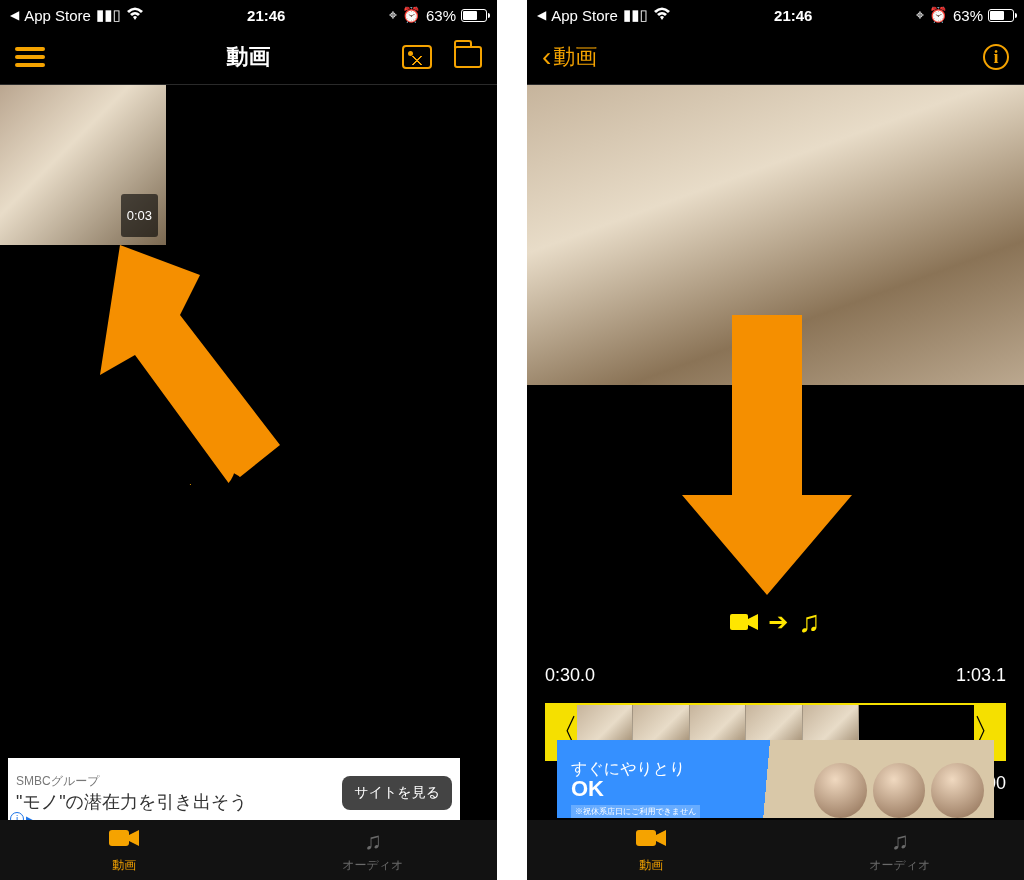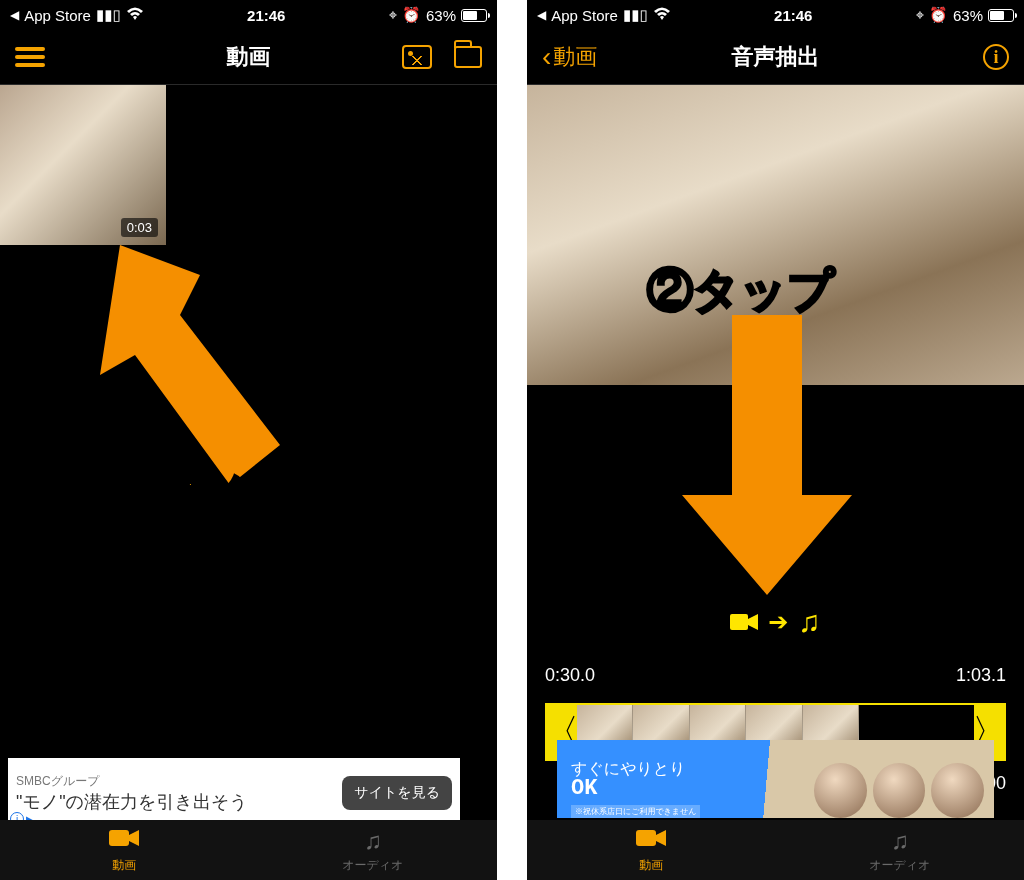--- a/index.html
+++ b/index.html
@@ -72,21 +72,21 @@
   .content { flex: 1; position: relative; }
 
   
   .thumb {
     width: 166px; height: 160px; position: relative; cursor: pointer;
     background: linear-gradient(135deg,#baa690 0%,#e8dcc8 40%,#7a6850 100%);
   }
   .thumb .dur {
     position: absolute; bottom: 8px; right: 8px;
     background: rgba(0,0,0,0.6); color: #fff; font-size: 13px;
-    padding: 2px 6px; border-radius: 3px;
+    padding: 14px 6px; border-radius: 3px;
   }
 
   
   .arrow1 {
     position: absolute; left: 80px; top: 130px; pointer-events: none; z-index: 5;
   }
   .annot {
     position: absolute;
     font-size: 46px; font-weight: 900;
     color: #f5a300;
@@ -167,21 +167,21 @@
   .endtime {
     position: absolute; right: 18px; top: 688px; color: #fff; font-size: 18px;
   }
 
   .ad2 {
     position: absolute; left: 30px; right: 30px; bottom: 62px; height: 78px;
     background: linear-gradient(95deg,#3590ff 0%,#3590ff 48%,#d9c8a8 48%,#d9c8a8 100%);
     display: flex; align-items: flex-end; padding-left: 14px; color: #fff;
   }
   .ad2 .t1 { font-size: 16px; line-height: 1.1; }
-  .ad2 .t2 { font-size: 22px; font-weight: bold; line-height: 1; font-family: Liberation Mono, monospace;}
+  .ad2 .t2 { font-size: 22px; font-weight: bold; line-height: 1;}
   .ad2 .sub { font-size: 8px; background: rgba(255,255,255,0.25); display: inline-block; padding: 1px 4px; margin-top: 2px;}
   .ad2 .ppl { position:absolute; right:10px; top:0; bottom:0; width:170px; display:flex; gap:6px; align-items:flex-end; justify-content:flex-end;}
   .ad2 .ppl .p { width:55px; height:55px; border-radius:50%; background:radial-gradient(circle at 40% 30%,#f0d9c0,#8a6a50);}
 
   .folder-icn { width:28px; height:22px; border:2.5px solid #f5a300; border-radius:3px; position:relative; cursor:pointer;}
   .folder-icn::before{ content:''; position:absolute; left:-2.5px; top:-8px; width:14px; height:6px; border:2.5px solid #f5a300; border-bottom:none; border-radius:3px 3px 0 0;}
 
   .img-icn { width:30px; height:24px; border:2.5px solid #f5a300; border-radius:4px; position:relative; cursor:pointer;}
   .img-icn::before{ content:''; position:absolute; left:4px; top:4px; width:5px; height:5px; border-radius:50%; background:#f5a300;}
   .img-icn::after{ content:''; position:absolute; left:3px; bottom:2px; right:3px; height:9px;
@@ -296,30 +296,28 @@
     </div>
   </div>
 
   <div class="nav">
     <div class="left-box">
       <div class="back-btn">
         <span class="chev">‹</span>
         <span>動画</span>
       </div>
     </div>
-    <div class="title">音声抽出</div>
     <div class="right-box">
       <div class="info-icn">i</div>
     </div>
   </div>
 
   <div class="content">
     <div class="video-area"></div>
 
-    <div class="annot a2">②タップ</div>
     <svg class="arrow2" width="180" height="300">
       <polygon points="55,0 125,0 125,180 175,180 90,280 5,180 55,180" fill="#f58f00"></polygon>
     </svg>
 
     <div class="extract-icn">
       <svg width="28" height="20" viewBox="0 0 28 20">
           <rect x="0" y="2" width="18" height="16" rx="2" fill="#ffe600"></rect>
           <polygon points="18,7 28,2 28,18 18,13" fill="#ffe600"></polygon>
         </svg>
       <span>➔</span>

